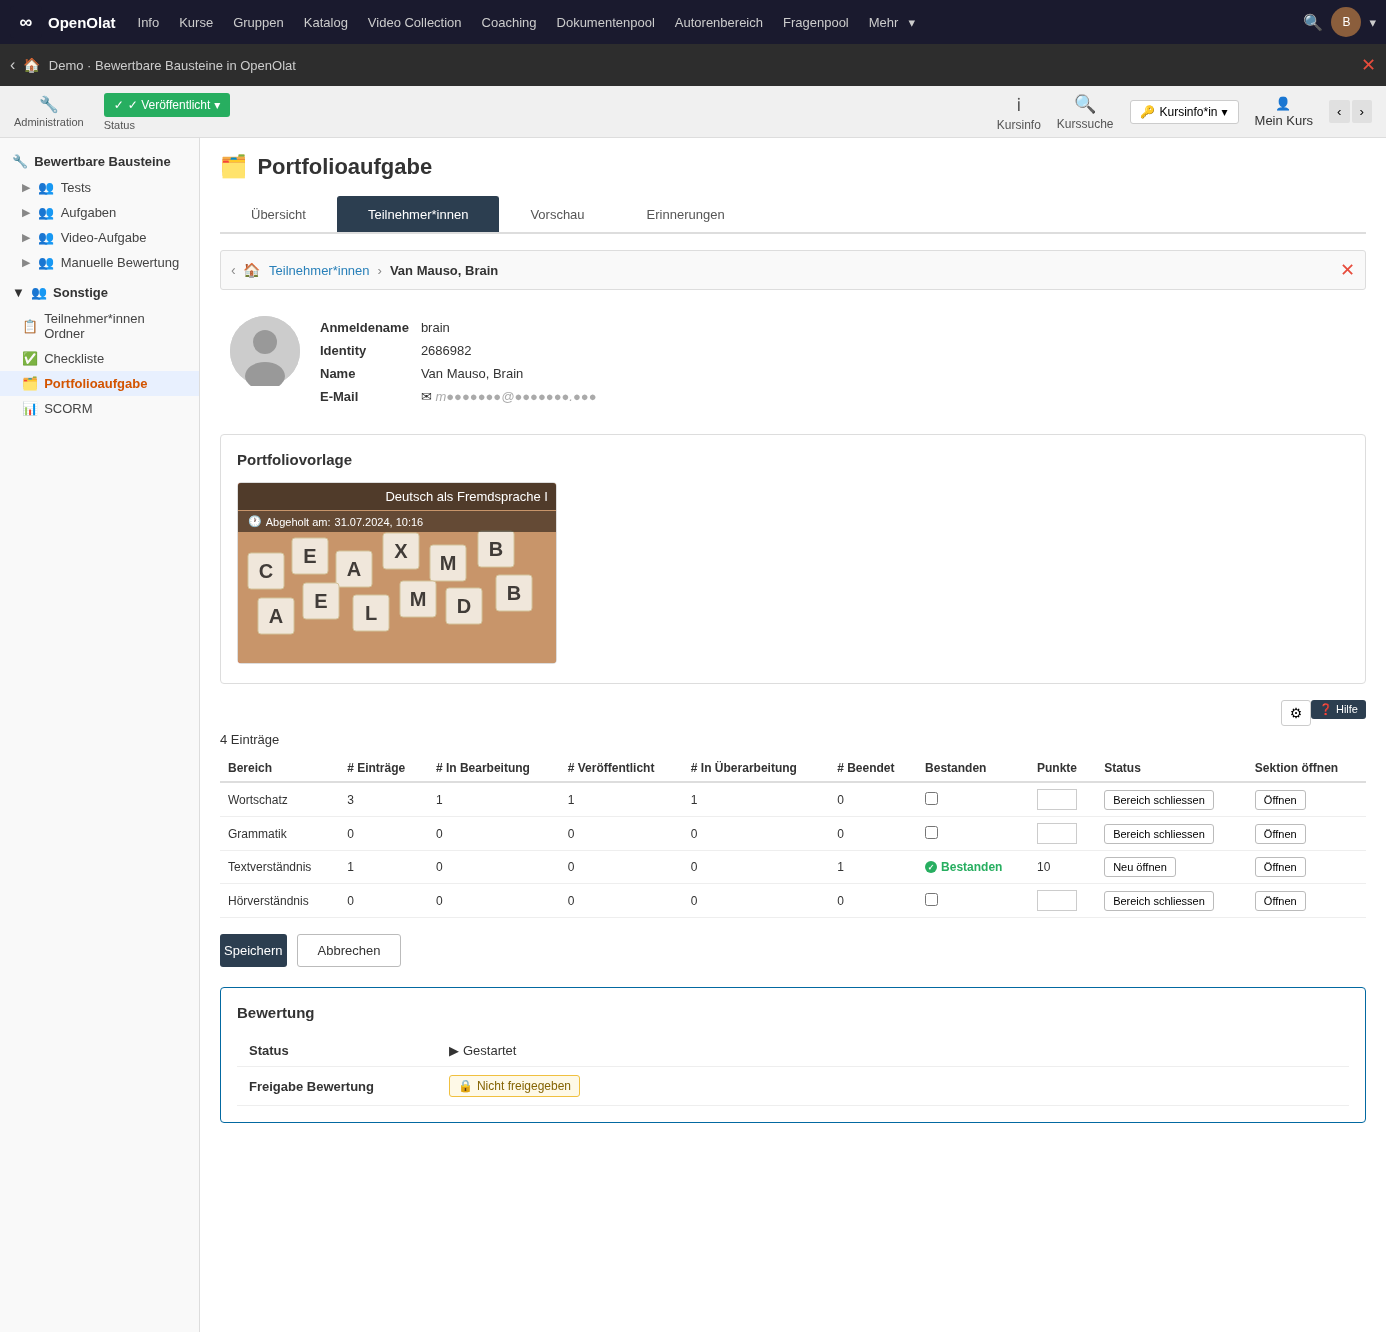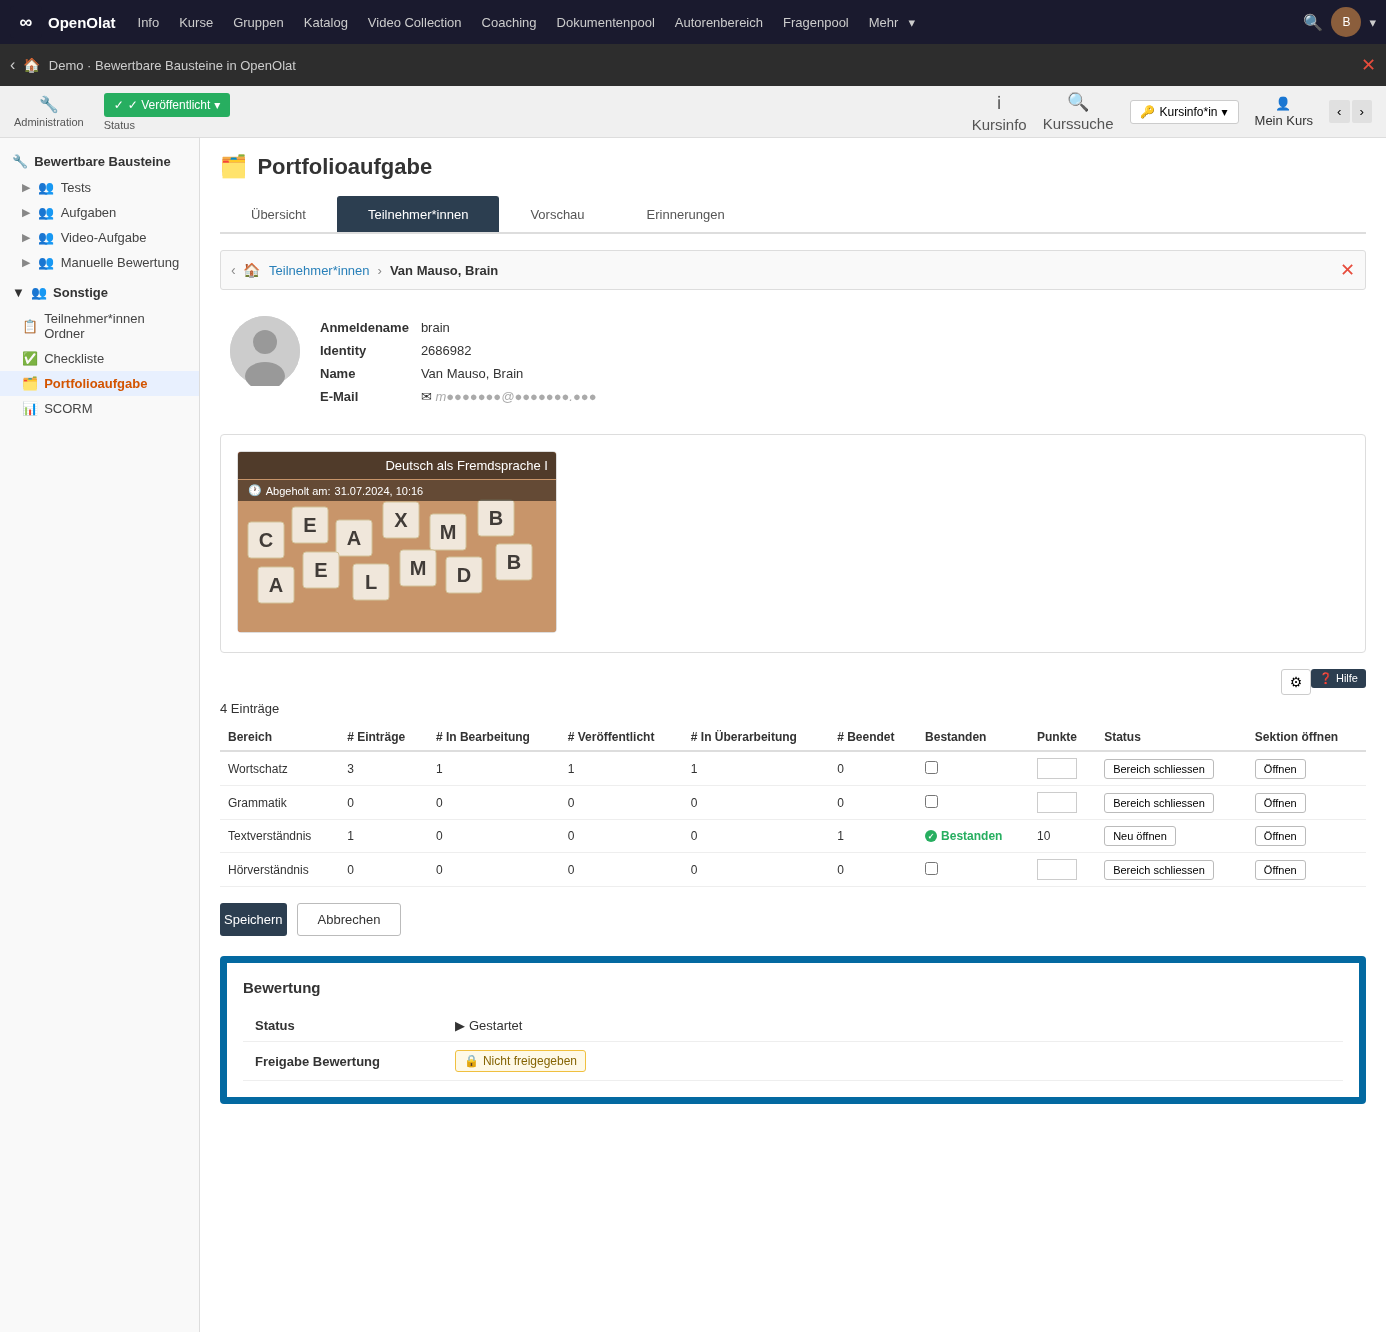--- a/index.html
+++ b/index.html
@@ -130,21 +130,21 @@
       gap: 16px;
     }
     .toolbar-item {
       display: flex;
       flex-direction: column;
       align-items: center;
       gap: 2px;
       cursor: pointer;
     }
     .toolbar-item .icon { font-size: 18px; color: #555; }
-    .toolbar-item .label { font-size: 15px; color: #555; }
+    .toolbar-item .label { font-size: 12px; color: #555; }
     .rolle-btn {
       background: #fff;
       border: 1px solid #ccc;
       padding: 4px 10px;
       border-radius: 3px;
       font-size: 12px;
       cursor: pointer;
       display: flex;
       align-items: center;
       gap: 4px;
@@ -515,21 +515,21 @@
       color: #333;
       border: 1px solid #bbb;
       padding: 8px 20px;
       border-radius: 3px;
       cursor: pointer;
       font-size: 13px;
     }
 
     
     .bewertung-section {
-      border: 7px solid #0369a1;
+      border: 1px solid #0369a1;
       border-radius: 4px;
       padding: 16px;
       margin-bottom: 16px;
       background: #fff;
     }
     .bewertung-section h3 {
       font-size: 15px;
       font-weight: bold;
       margin-bottom: 14px;
       color: #333;
@@ -747,20 +747,21 @@
               <span>✉ </span>
               <span class="email-blur">m●●●●●●●@●●●●●●●.●●●</span>
             </td>
           </tr>
         </tbody>
           </table>
       </div>
     </div>
 
     <div class="portfolio-section">
+      <h3>Portfoliovorlage</h3>
       <div class="portfolio-card">
         <div class="portfolio-img">
           <div class="portfolio-left-border"></div>
 
           <svg width="320" height="180" viewBox="0 0 320 180" style="position:absolute;top:0;left:0;">
 
             <rect width="320" height="180" fill="#c8956a"></rect>
 
             <g opacity="0.9">
 

